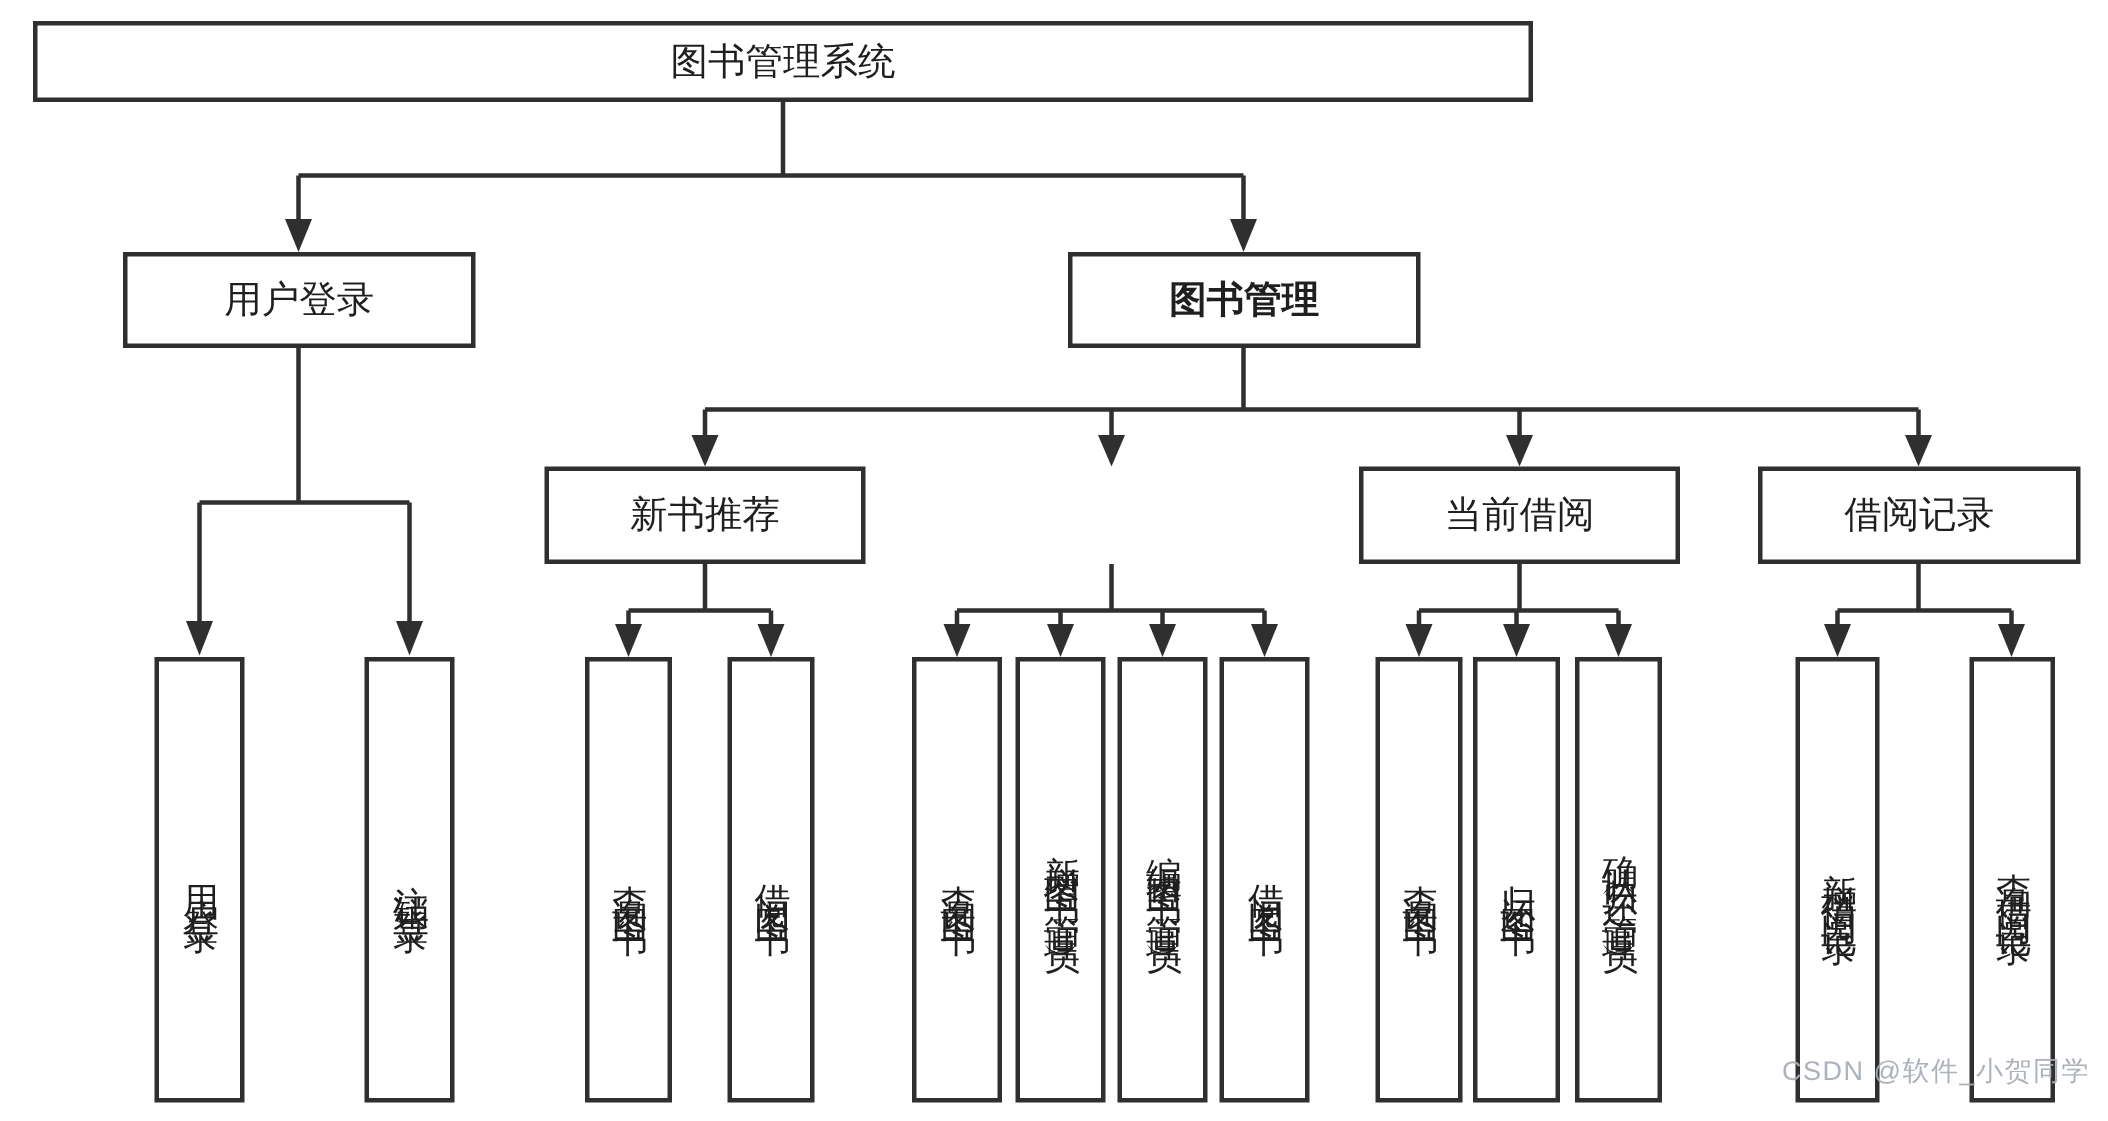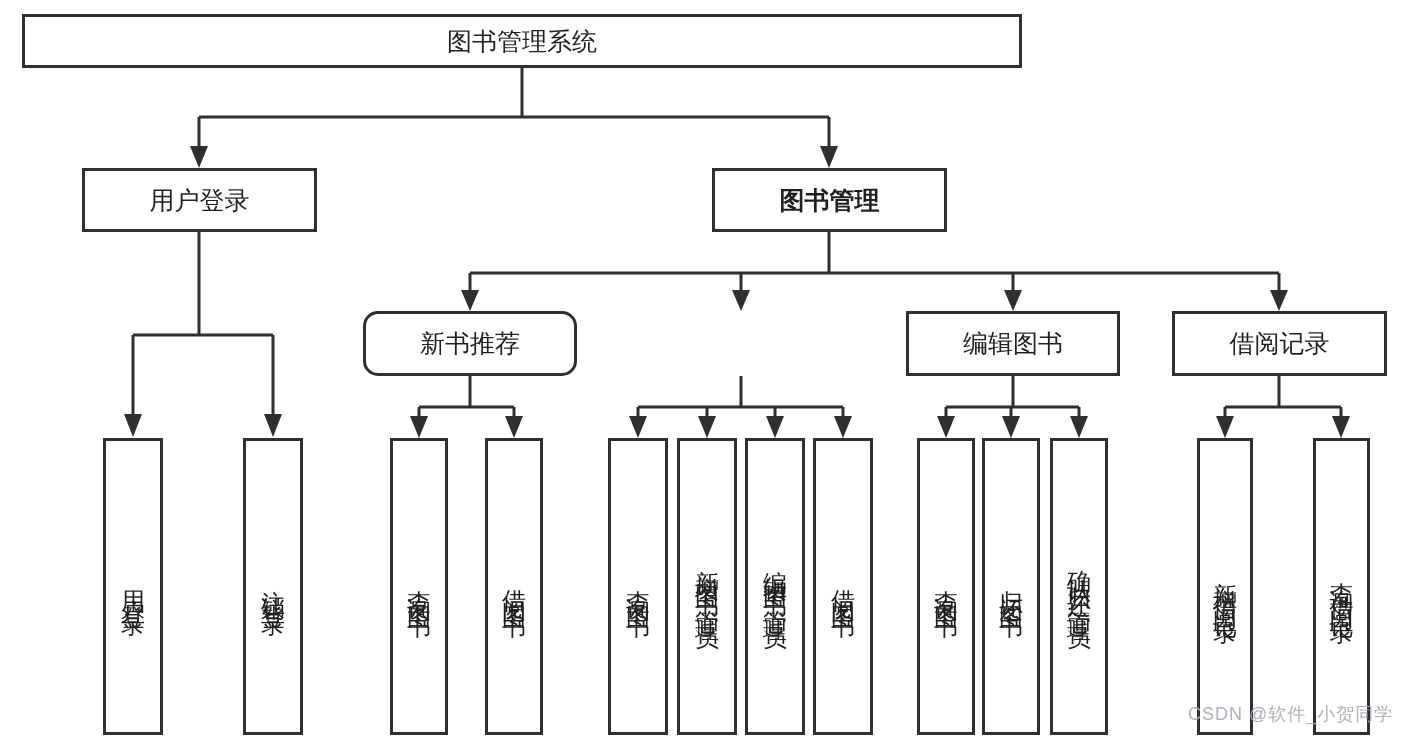--- a/index.html
+++ b/index.html
@@ -27,21 +27,21 @@
     top:438px;
     height:297px;
     white-space:normal;
   }
   
   #n-root{left:22px;top:14px;width:1000px;height:54px;}
   
   #n-user-login{left:82px;top:168px;width:235px;height:64px;}
   #n-book-mgmt{left:712px;top:168px;width:235px;height:64px;font-weight:bold;}
   
-  #n-new-book-rec{left:363px;top:311px;width:214px;height:65px;border-radius:15px;}
+  #n-new-book-rec{left:363px;top:311px;width:214px;height:65px;}
   #n-book-borrow{left:633px;top:311px;width:217px;height:65px;}
   #n-current-borrow{left:906px;top:311px;width:214px;height:65px;}
   #n-borrow-records{left:1172px;top:311px;width:215px;height:65px;}
   
   #n-l-login{left:103px;width:60px;}
   #n-l-logout{left:243px;width:60px;}
   #n-r-query{left:390px;width:58px;}
   #n-r-borrow{left:485px;width:58px;}
   #n-b-query{left:608px;width:60px;}
   #n-b-add{left:677px;width:60px;}
@@ -119,21 +119,21 @@
       <polygon class="ar" points="1332,416 1350,416 1341,438"></polygon>
     </g>
   </svg>
 
   <div class="box" id="n-root">图书管理系统</div>
 
   <div class="box" id="n-user-login">用户登录</div>
   <div class="box" id="n-book-mgmt">图书管理</div>
 
   <div class="box" id="n-new-book-rec">新书推荐</div>
-  <div class="box" id="n-current-borrow">编辑图书</div>
+  <div class="box" id="n-current-borrow">当前借阅</div>
   <div class="box" id="n-borrow-records">借阅记录</div>
 
   <div class="box v-box" id="n-l-login">用户登录</div>
   <div class="box v-box" id="n-l-logout">注销登录</div>
 
   <div class="box v-box" id="n-r-query">查询图书</div>
   <div class="box v-box" id="n-r-borrow">借阅图书</div>
 
   <div class="box v-box" id="n-b-query">查询图书</div>
   <div class="box v-box" id="n-b-add">新增图书（管理员）</div>

